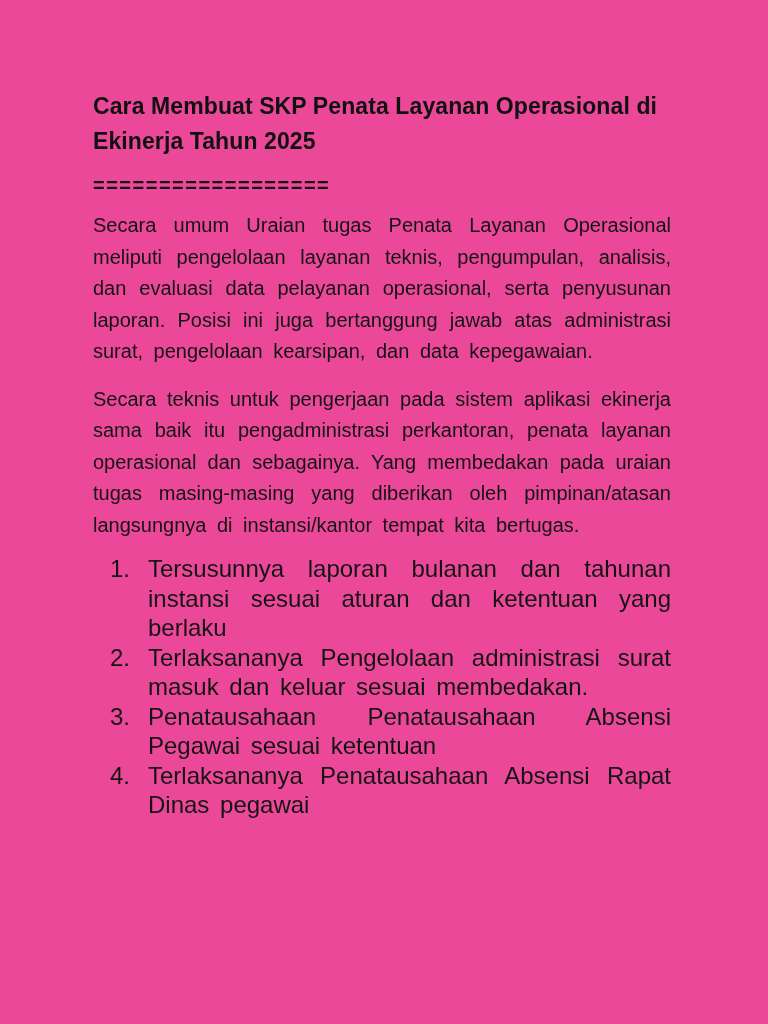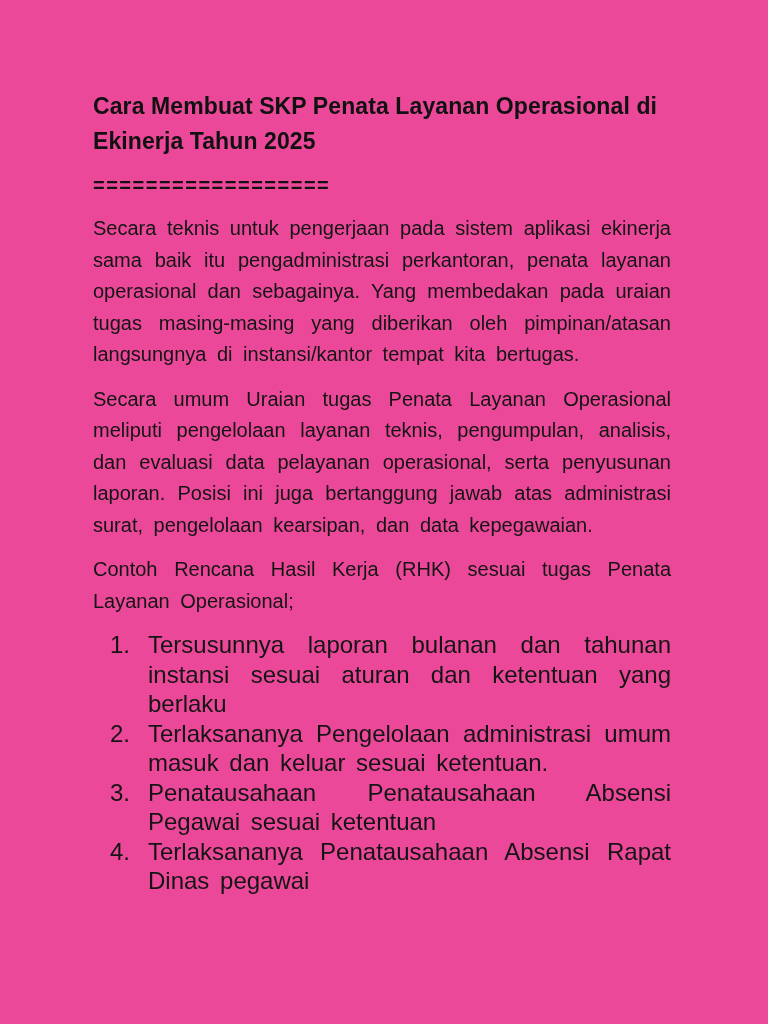--- a/index.html
+++ b/index.html
@@ -74,27 +74,26 @@
 </head>
 <body>
 
 <div class="page">
   <div class="content">
 
     <h1 class="title">Cara Membuat SKP Penata Layanan Operasional di Ekinerja Tahun 2025</h1>
 
     <div class="separator">==================</div>
 
+    <p class="para">Secara umum Uraian tugas Penata Layanan Operasional meliputi pengelolaan layanan teknis, pengumpulan, analisis, dan evaluasi data pelayanan operasional, serta penyusunan laporan. Posisi ini juga bertanggung jawab atas administrasi surat, pengelolaan kearsipan, dan data kepegawaian.</p>
+
     <p class="para first">Secara teknis untuk pengerjaan pada sistem aplikasi ekinerja sama baik itu pengadministrasi perkantoran, penata layanan operasional dan sebagainya. Yang membedakan pada uraian tugas masing-masing yang diberikan oleh pimpinan/atasan langsungnya di instansi/kantor tempat kita bertugas.</p>
 
-    <p class="para">Secara umum Uraian tugas Penata Layanan Operasional meliputi pengelolaan layanan teknis, pengumpulan, analisis, dan evaluasi data pelayanan operasional, serta penyusunan laporan. Posisi ini juga bertanggung jawab atas administrasi surat, pengelolaan kearsipan, dan data kepegawaian.</p>
-
-    <p class="para">Contoh Rencana Hasil Kerja (RHK) sesuai tugas Penata Layanan Operasional;</p>
 
     <ol class="rhk-list">
       <li>Tersusunnya laporan bulanan dan tahunan instansi sesuai aturan dan ketentuan yang berlaku</li>
-      <li>Terlaksananya Pengelolaan administrasi umum masuk dan keluar sesuai ketentuan.</li>
+      <li>Terlaksananya Pengelolaan administrasi surat masuk dan keluar sesuai membedakan.</li>
       <li>Penatausahaan Penatausahaan Absensi Pegawai sesuai ketentuan</li>
       <li>Terlaksananya Penatausahaan Absensi Rapat Dinas pegawai</li>
     </ol>
 
   </div>
 </div>
 
 </body></html>

